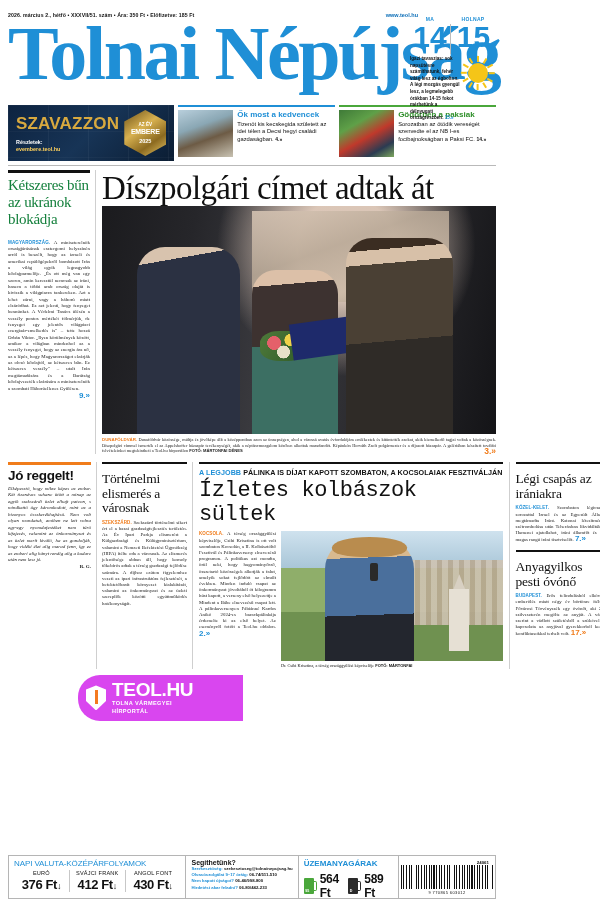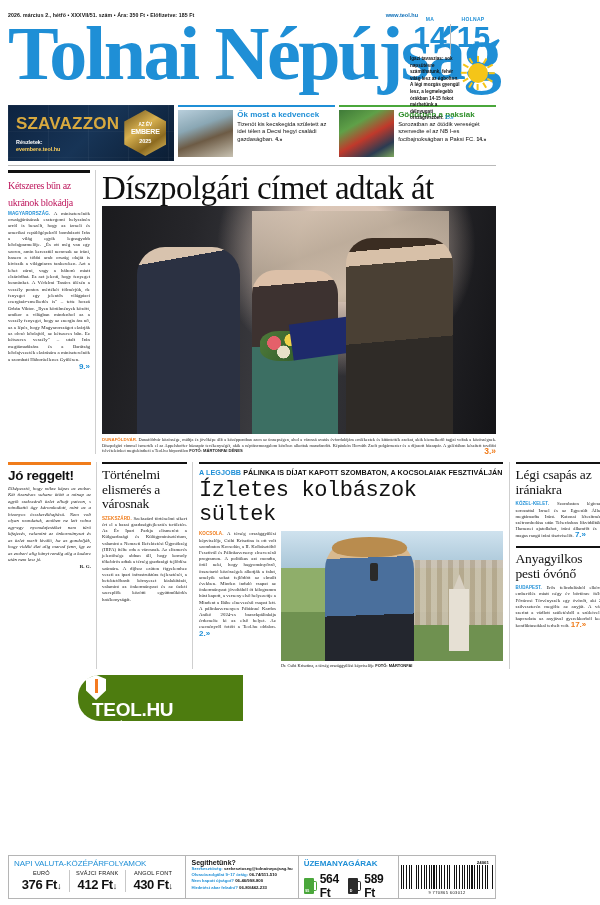--- a/index.html
+++ b/index.html
@@ -81,21 +81,21 @@
   .ph-goat{background:linear-gradient(160deg,#b9cfdc 0%,#8aa7b4 35%,#6d5b45 60%,#c8c2b2 100%);}
   .ph-foot{background:linear-gradient(150deg,#3f7a38 0%,#5fa048 30%,#c0392b 55%,#2b3b52 80%,#7ea85f 100%);}
 
   
   .hr-thin{border-top:1px solid #b9b9b9;margin-top:4px;}
   .body-grid{display:flex;margin-top:4px;}
   .col-left{width:88px;flex:none;padding-right:5px;box-sizing:border-box;border-right:1px solid #cfcfcf;}
   .col-main{flex:1;padding-left:6px;}
 
   .rule-black{height:2.6px;background:#111;margin-bottom:4px;}
-  .lead-h{font-family:"Liberation Serif",serif;font-size:10px;line-height:17px;font-weight:400;color:#be185d;margin:0 0 0;letter-spacing:-.3px;}
+  .lead-h{font-family:"Liberation Serif",serif;font-size:15px;line-height:17px;font-weight:400;color:#15803d;margin:0 0 12px;letter-spacing:-.3px;}
   .dek{font-size:4.9px;line-height:6.35px;text-align:justify;color:#1a1a1a;font-family:"Liberation Serif",serif;}
   .dek .loc{font-family:"Liberation Sans",sans-serif;font-weight:700;font-size:4.6px;color:#1f8fd6;letter-spacing:.1px;}
   .pgref{color:#1f8fd6;font-weight:700;font-size:8px;font-family:"Liberation Sans",sans-serif;float:right;margin-top:1px;}
 
   .kicker{font-size:7.2px;font-weight:700;letter-spacing:.05px;color:#111;margin-bottom:2px;white-space:nowrap;overflow:hidden;}
   .kicker .or{color:#f07c1b;}
   .kicker.blue .bl{color:#1f8fd6;}
   .headline{font-family:"Liberation Serif",serif;font-weight:400;font-size:33px;line-height:35px;margin:1px 0 0;letter-spacing:-.6px;color:#111;}
 
   .mainphoto{height:228px;background:
@@ -127,21 +127,21 @@
   .lw1{width:88px;flex:none;padding-right:5px;box-sizing:border-box;}
   .lw2{width:96px;flex:none;padding:0 5px;box-sizing:border-box;border-left:1px solid #cfcfcf;}
   .lw3{flex:1;padding:0 6px;box-sizing:border-box;border-left:1px solid #cfcfcf;}
   .lw4{width:100px;flex:none;padding-left:6px;box-sizing:border-box;border-left:1px solid #cfcfcf;}
 
   .rule-orange{height:3px;background:#f07c1b;margin-bottom:3px;}
   .jo-reggelt{font-size:13.5px;font-weight:700;color:#111;margin:0 0 3px;font-family:"Liberation Sans",sans-serif;letter-spacing:-.3px;}
   .glossa{font-family:"Liberation Serif",serif;font-style:italic;font-size:5px;line-height:6.5px;text-align:justify;color:#1a1a1a;}
   .sig{text-align:right;font-weight:700;font-style:normal;font-size:5px;}
 
-  .sec-h{font-family:"Liberation Serif",serif;font-size:13.5px;line-height:14.5px;font-weight:400;margin:0 0 4px;color:#111;letter-spacing:-.2px;}
+  .sec-h{font-family:"Liberation Serif",serif;font-size:13.5px;line-height:14.5px;font-weight:400;margin:8px 0 4px;color:#111;letter-spacing:-.2px;}
   .sec-b{font-family:"Liberation Serif",serif;font-size:4.85px;line-height:6.2px;text-align:justify;color:#1a1a1a;}
   .sec-b .loc{font-family:"Liberation Sans",sans-serif;font-weight:700;font-size:4.5px;color:#f07c1b;letter-spacing:.1px;}
   .sec-b .loc.blue{color:#1f8fd6;}
 
   .feat-head{font-family:Liberation Mono, monospace;font-size:22px;line-height:24px;font-weight:400;margin:1px 0 4px;letter-spacing:-.4px;}
   .feat-row{display:flex;}
   .feat-col{width:82px;flex:none;padding-right:5px;box-sizing:border-box;}
   .feat-img{flex:1;}
   .photo-csibi{height:130px;position:relative;overflow:hidden;
      background:linear-gradient(180deg,#bcd6e4 0 28%,#8fae6a 28% 62%,#6f9150 62% 100%);}
@@ -159,22 +159,22 @@
 
   .pgbox{color:#1f8fd6;font-weight:700;font-size:8px;font-family:"Liberation Sans",sans-serif;}
   .pgbox.or{color:#f07c1b;}
 
   
   .teol-wrap{display:flex;margin-top:6px;height:46px;margin-left:88px;margin-right:100px;}
   .teol-left{flex:1;background:#2eaae0;display:flex;align-items:center;justify-content:center;position:relative;}
   .teol-left .dash{position:absolute;left:4px;right:4px;bottom:4px;border-bottom:2px dashed #fff;}
   .teol-left .dash.t{top:4px;bottom:auto;border-bottom:2px dashed #fff;}
   .teol-left span{color:#fff;font-weight:700;font-size:10px;line-height:13px;text-align:center;}
-  .teol-right{width:165px;background:#4d7c0f;display:flex;align-items:flex-start;padding-left:8px;box-sizing:border-box;
-     border-radius:22px 0 0 22px;margin-left:-18px;flex-direction:column;}
+  .teol-right{width:165px;background:#d946ef;display:flex;align-items:center;padding-left:8px;box-sizing:border-box;
+     border-radius:22px 0 0 22px;margin-left:-18px;}
   .shield{width:20px;height:25px;background:#fff;clip-path:polygon(50% 0,100% 16%,100% 62%,50% 100%,0 62%,0 16%);position:relative;flex:none;}
   .shield::after{content:"";position:absolute;left:46%;top:18%;width:2.5px;height:55%;background:#f47a20;}
   .teol-txt{margin-left:6px;}
   .teol-txt .t1{font-size:19px;font-weight:700;color:#fff;line-height:19px;letter-spacing:-.3px;}
   .teol-txt .t2{font-size:5.6px;font-weight:700;color:#fff;line-height:7px;letter-spacing:.4px;margin-top:1px;}
 
   
   .footer{position:absolute;left:8px;right:8px;bottom:6px;height:44px;border:1px solid #b5b5b5;display:flex;box-sizing:border-box;}
   .f-cell{padding:3px 5px;box-sizing:border-box;border-right:1px solid #b5b5b5;}
   .f-cur{width:242px;}

